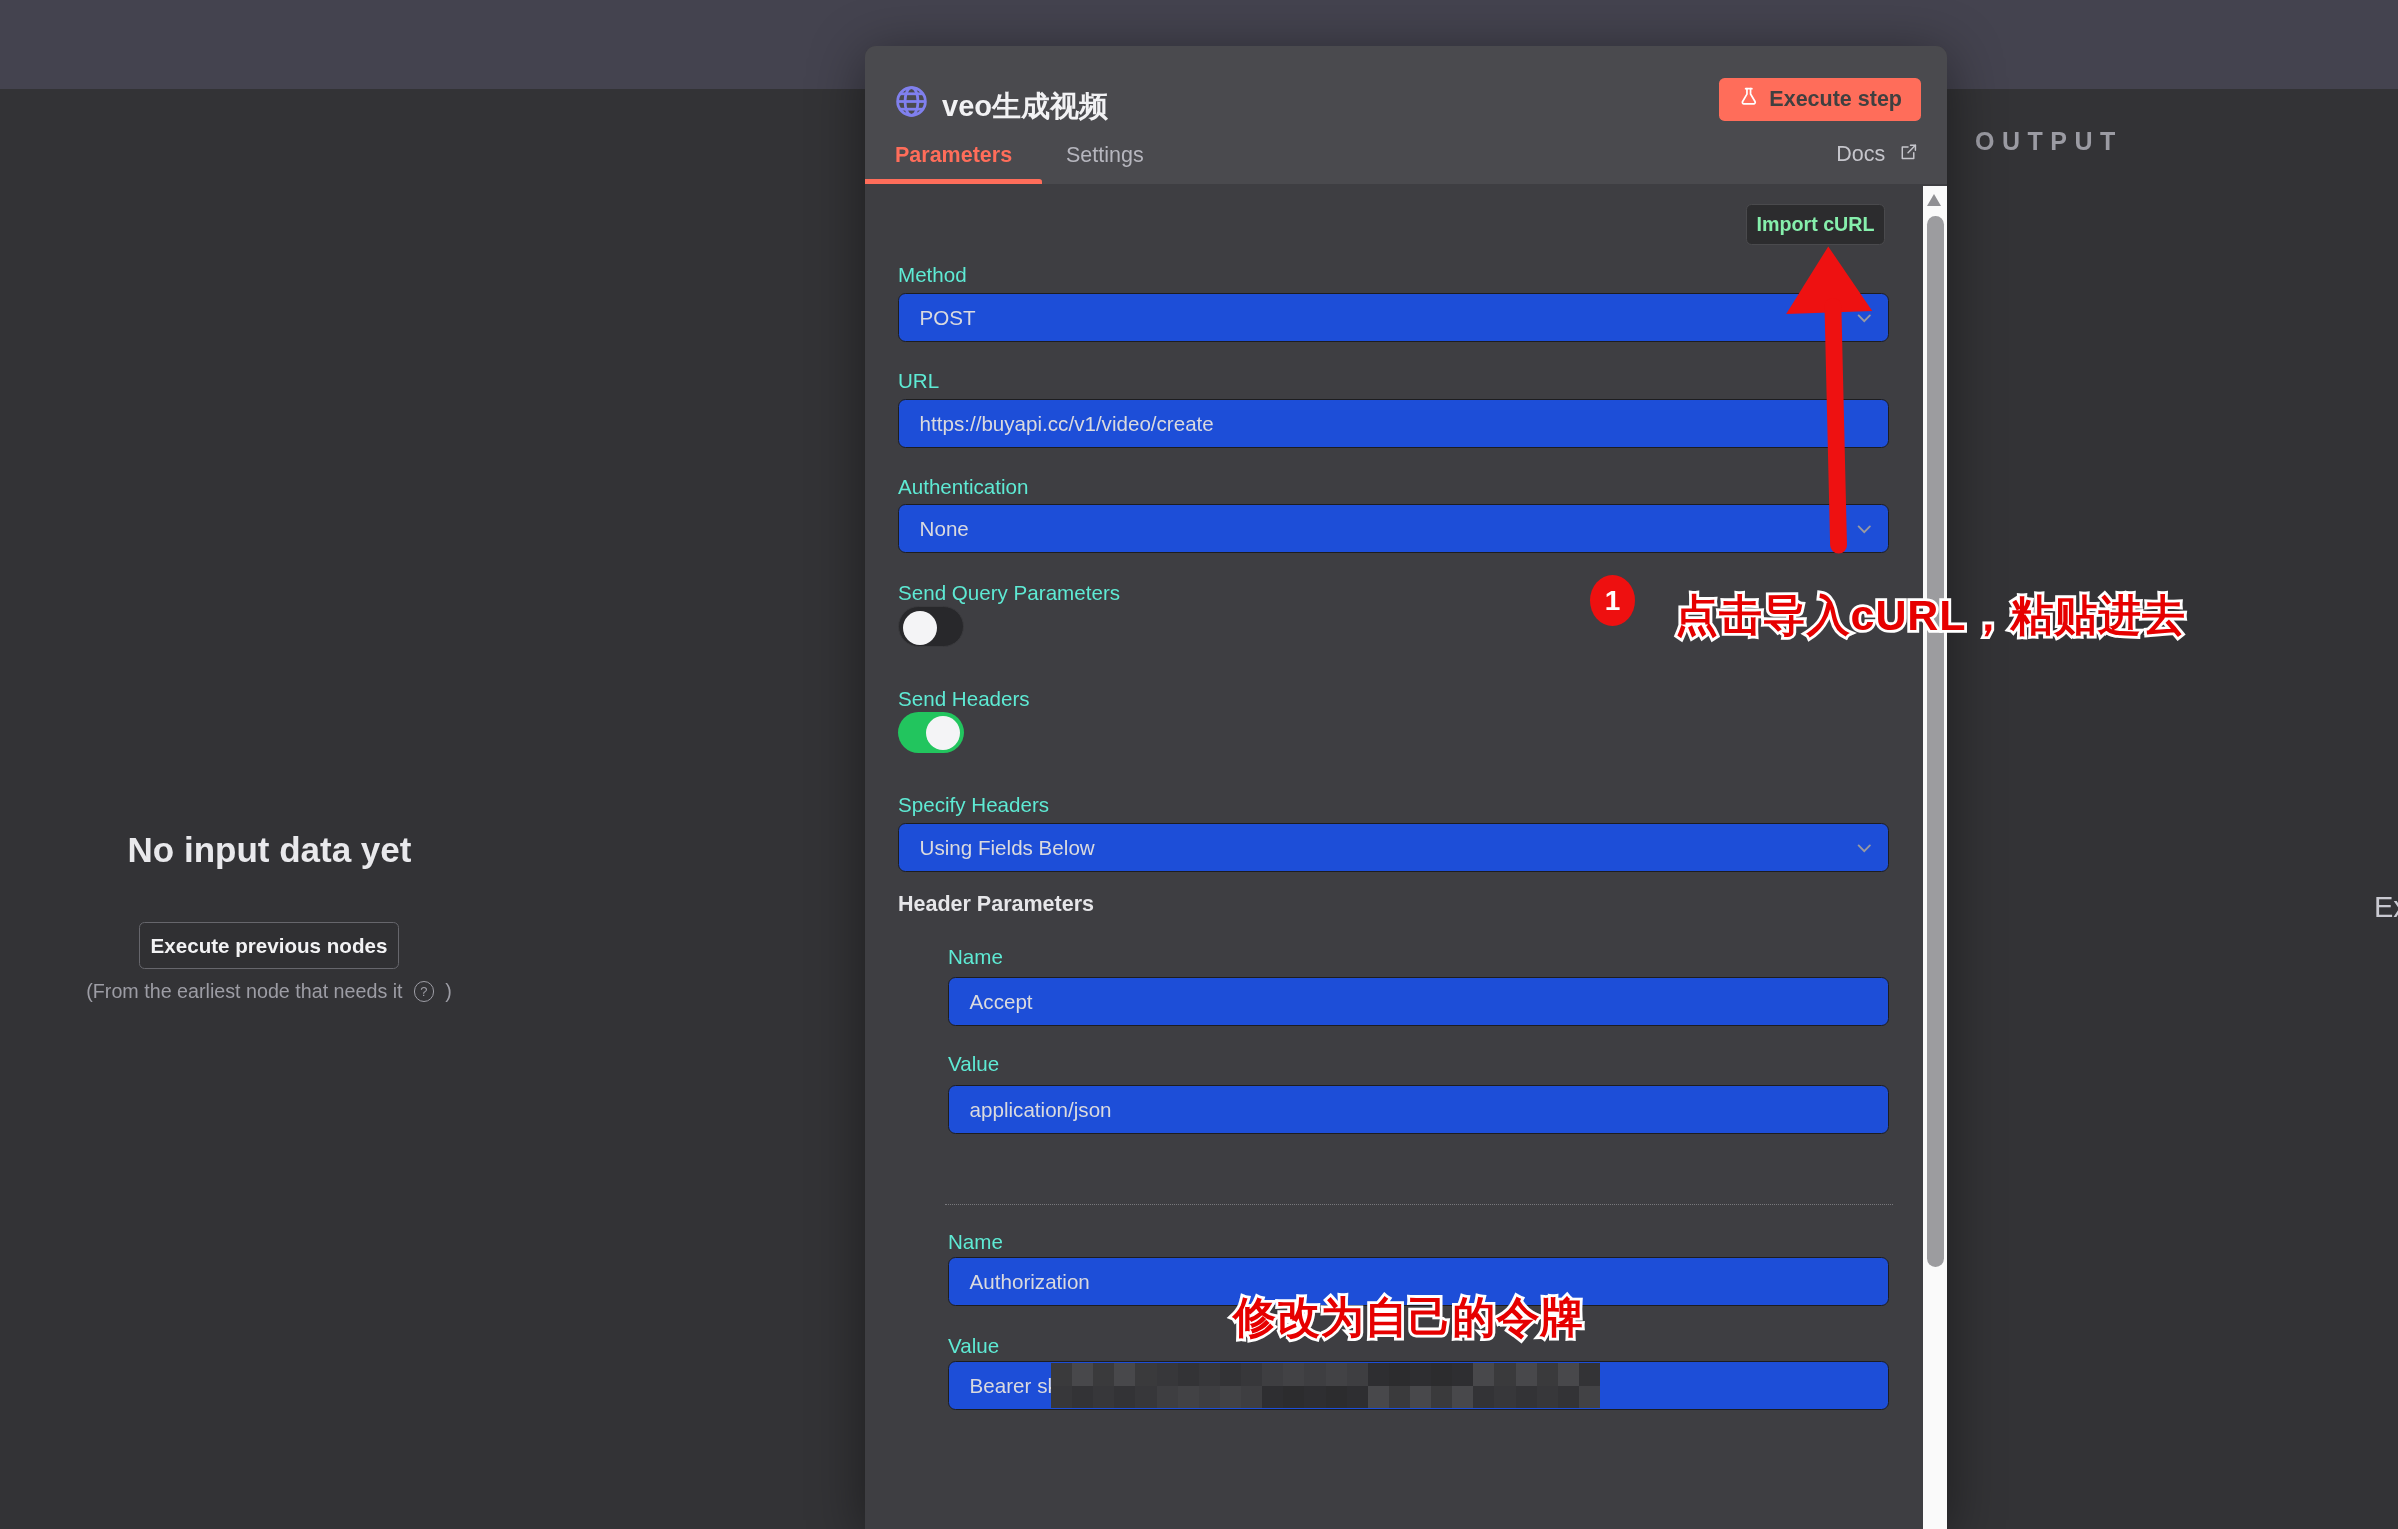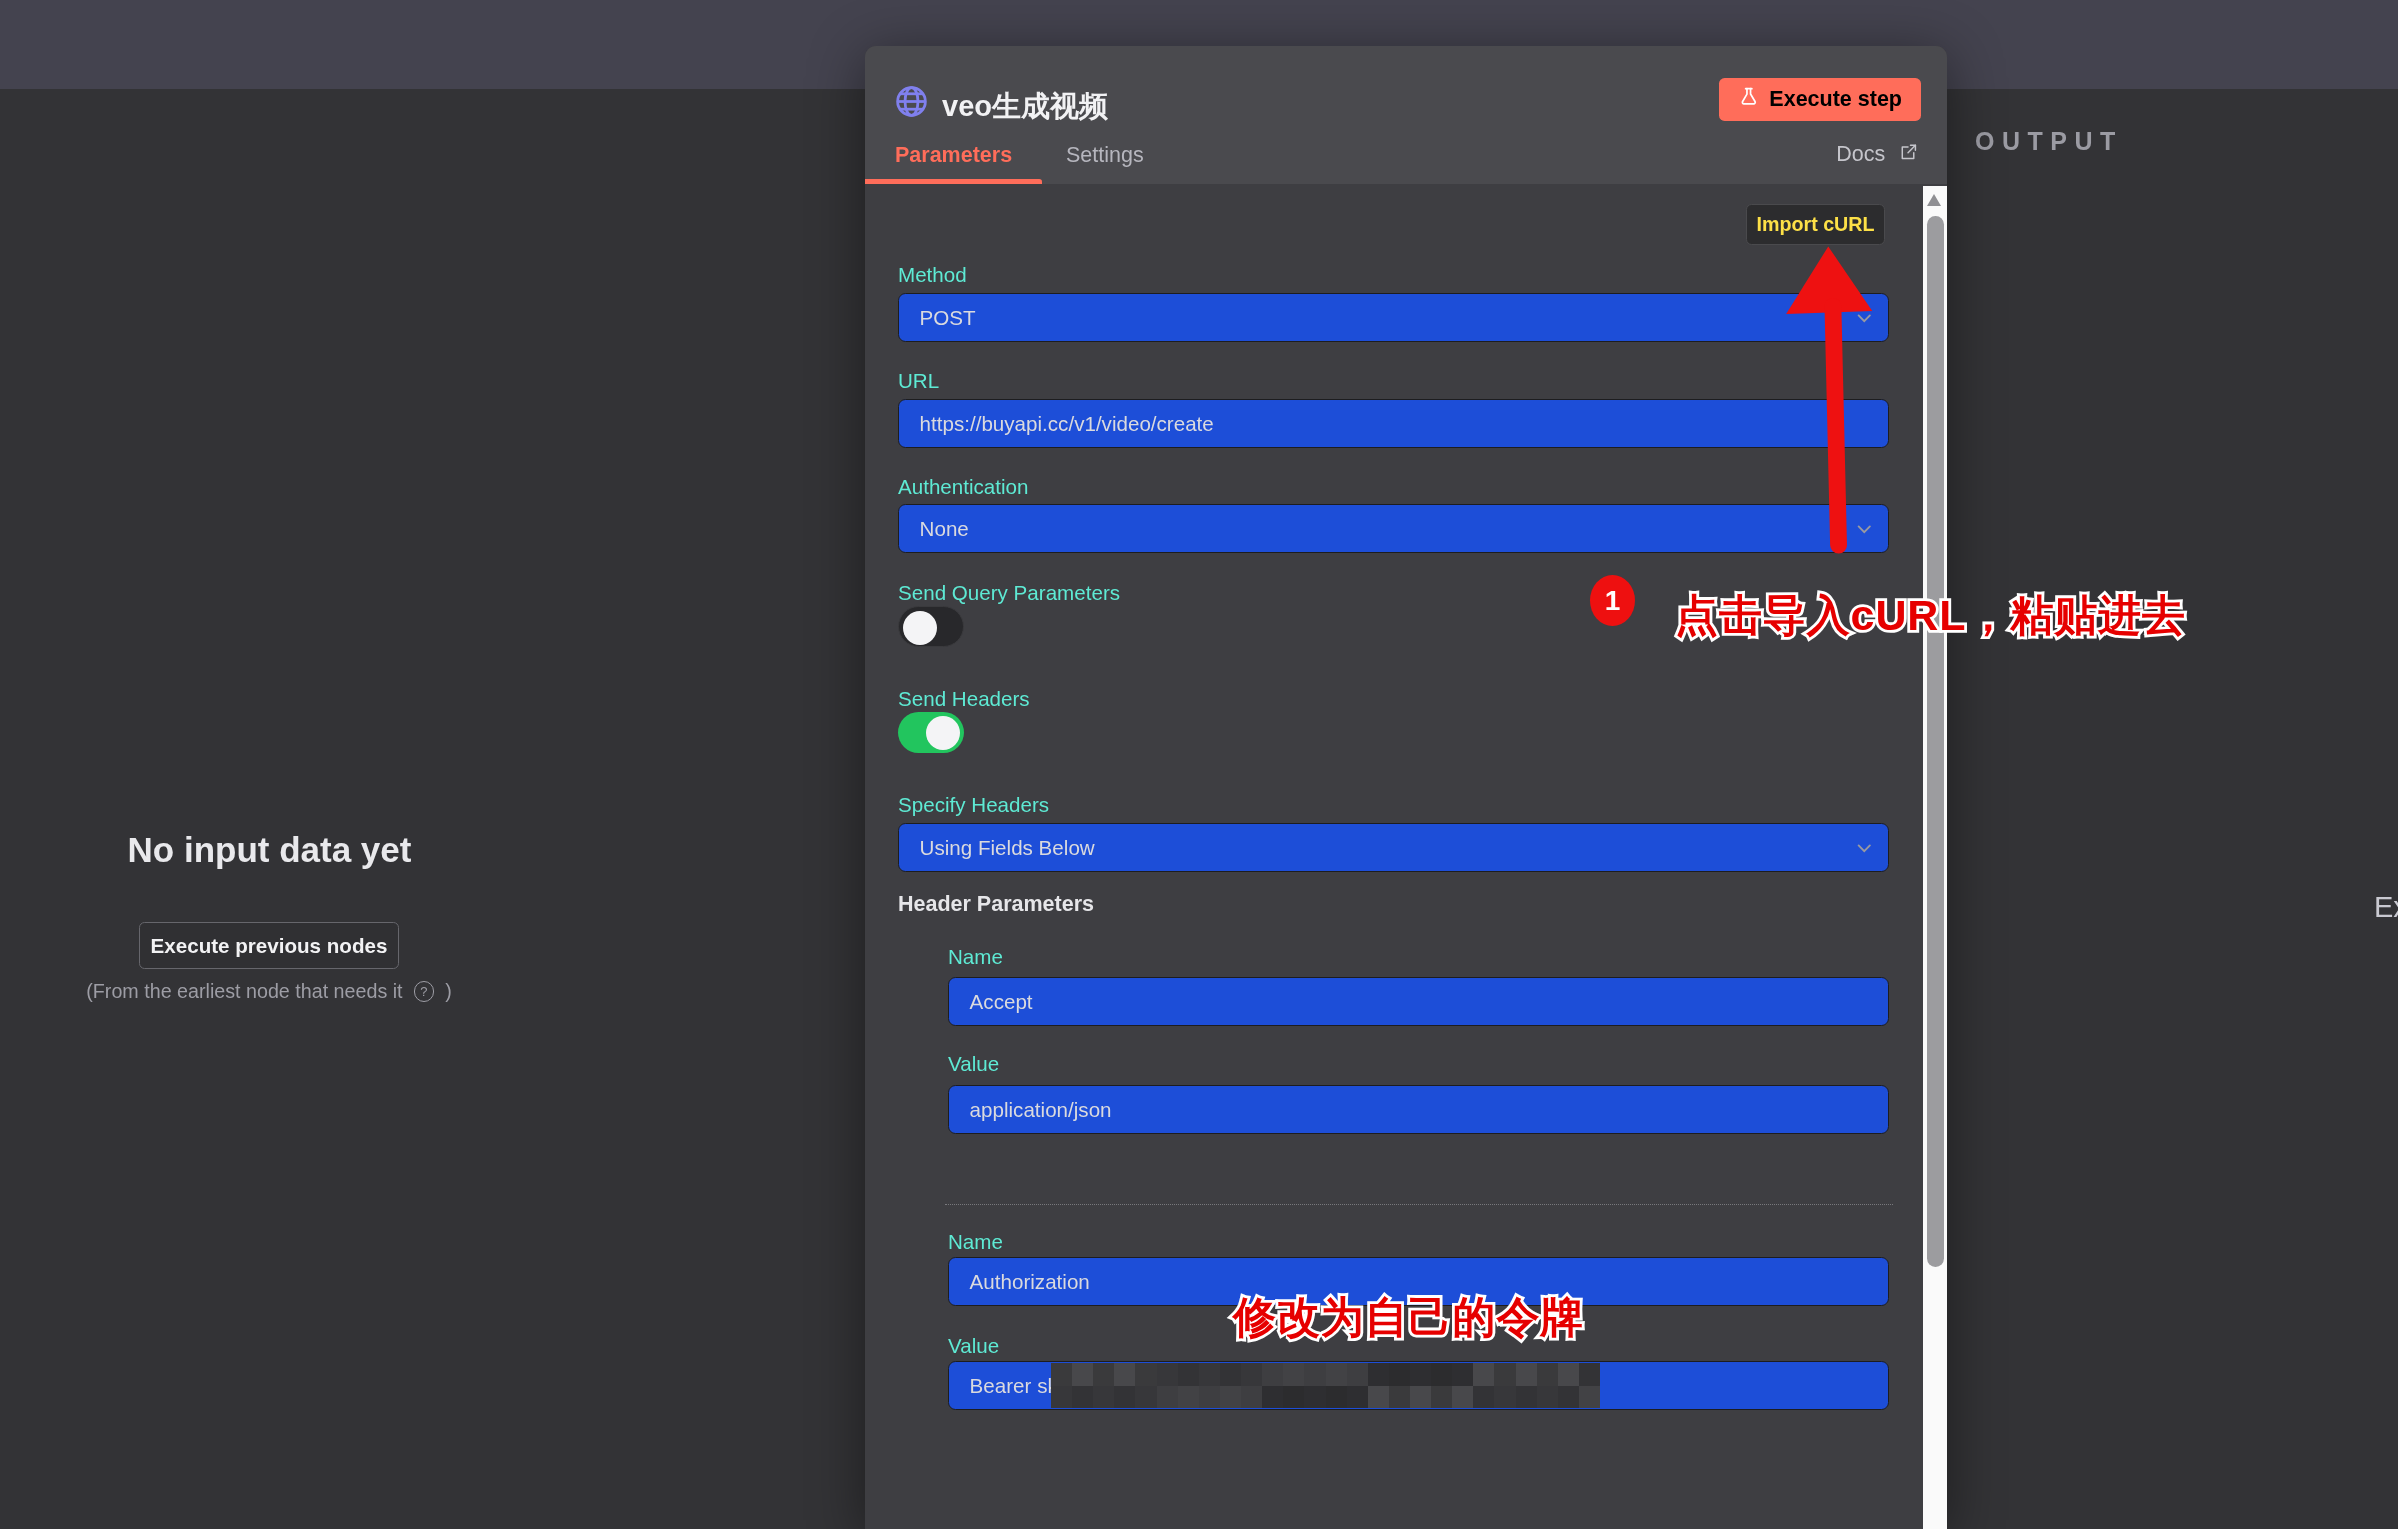--- a/index.html
+++ b/index.html
@@ -26,30 +26,30 @@
   .partial-ex{position:absolute;left:2374px;top:891px;font-size:29px;color:#c9c9d1;}
 
   
   .modal{position:absolute;left:865px;top:46px;width:1082px;height:1483px;background:#3e3e42;
     border-radius:11.2px 11.2px 0 0;box-shadow:0 9.4px 56px rgba(0,0,0,0.45);z-index:5;}
   .modal-header{position:absolute;left:0;top:0;right:0;height:138px;background:#4a4a4e;
     border-radius:11.2px 11.2px 0 0;}
   .globe{position:absolute;left:28px;top:37px;width:37px;height:37px;}
   .modal-title{position:absolute;left:77px;top:41px;font-size:29px;font-weight:600;color:#f2f2f4;}
   .exec-step-btn{position:absolute;right:26px;top:32px;height:43px;padding:0 19px;background:#ff6d5a;
-    border-radius:5.6px;display:flex;align-items:center;gap:9.4px;color:#000000;font-size:21.5px;font-weight:600;cursor:pointer;}
+    border-radius:5.6px;display:flex;align-items:center;gap:9.4px;color:#404040;font-size:21.5px;font-weight:600;cursor:pointer;}
   .tab{position:absolute;top:97px;font-size:21.5px;cursor:pointer;}
   .tab-params{left:30px;color:#ff6d5a;font-weight:600;}
   .tab-settings{left:201px;color:#b6b6be;font-weight:500;}
   .tab-underline{position:absolute;left:0;top:133px;width:177px;height:4.7px;background:#ff6d5a;border-radius:0 2.8px 0 0;}
   .docs-link{position:absolute;right:28px;top:96px;display:flex;align-items:center;gap:14px;
     color:#c6c6cc;font-size:21.5px;cursor:pointer;}
 
   .import-curl{position:absolute;left:881px;top:158px;width:139px;height:41px;background:#2c2c2e;
-    border:0.9px solid #4a4a4d;border-radius:5.6px;color:#fde047;font-size:19.7px;font-weight:700;
+    border:0.9px solid #4a4a4d;border-radius:5.6px;color:#86efac;font-size:19.7px;font-weight:700;
     display:flex;align-items:center;justify-content:center;cursor:pointer;}
 
   .flabel{position:absolute;left:33px;font-size:20.6px;color:#5eead4;}
   .flabel.indent{left:83px;}
   .section-label{position:absolute;left:33px;font-size:21.5px;font-weight:600;color:#e6e6e9;}
   .field{position:absolute;left:33px;width:991px;height:49px;background:#1d4ed8;
     border:0.9px solid #1d1d1f;border-radius:7.5px;color:#dadade;font-size:20.6px;
     display:flex;align-items:center;padding:0 20.6px;cursor:pointer;}
   .field.indent{left:83px;width:941px;}
   .chev{position:absolute;right:13px;top:13px;width:22.5px;height:22.5px;}

